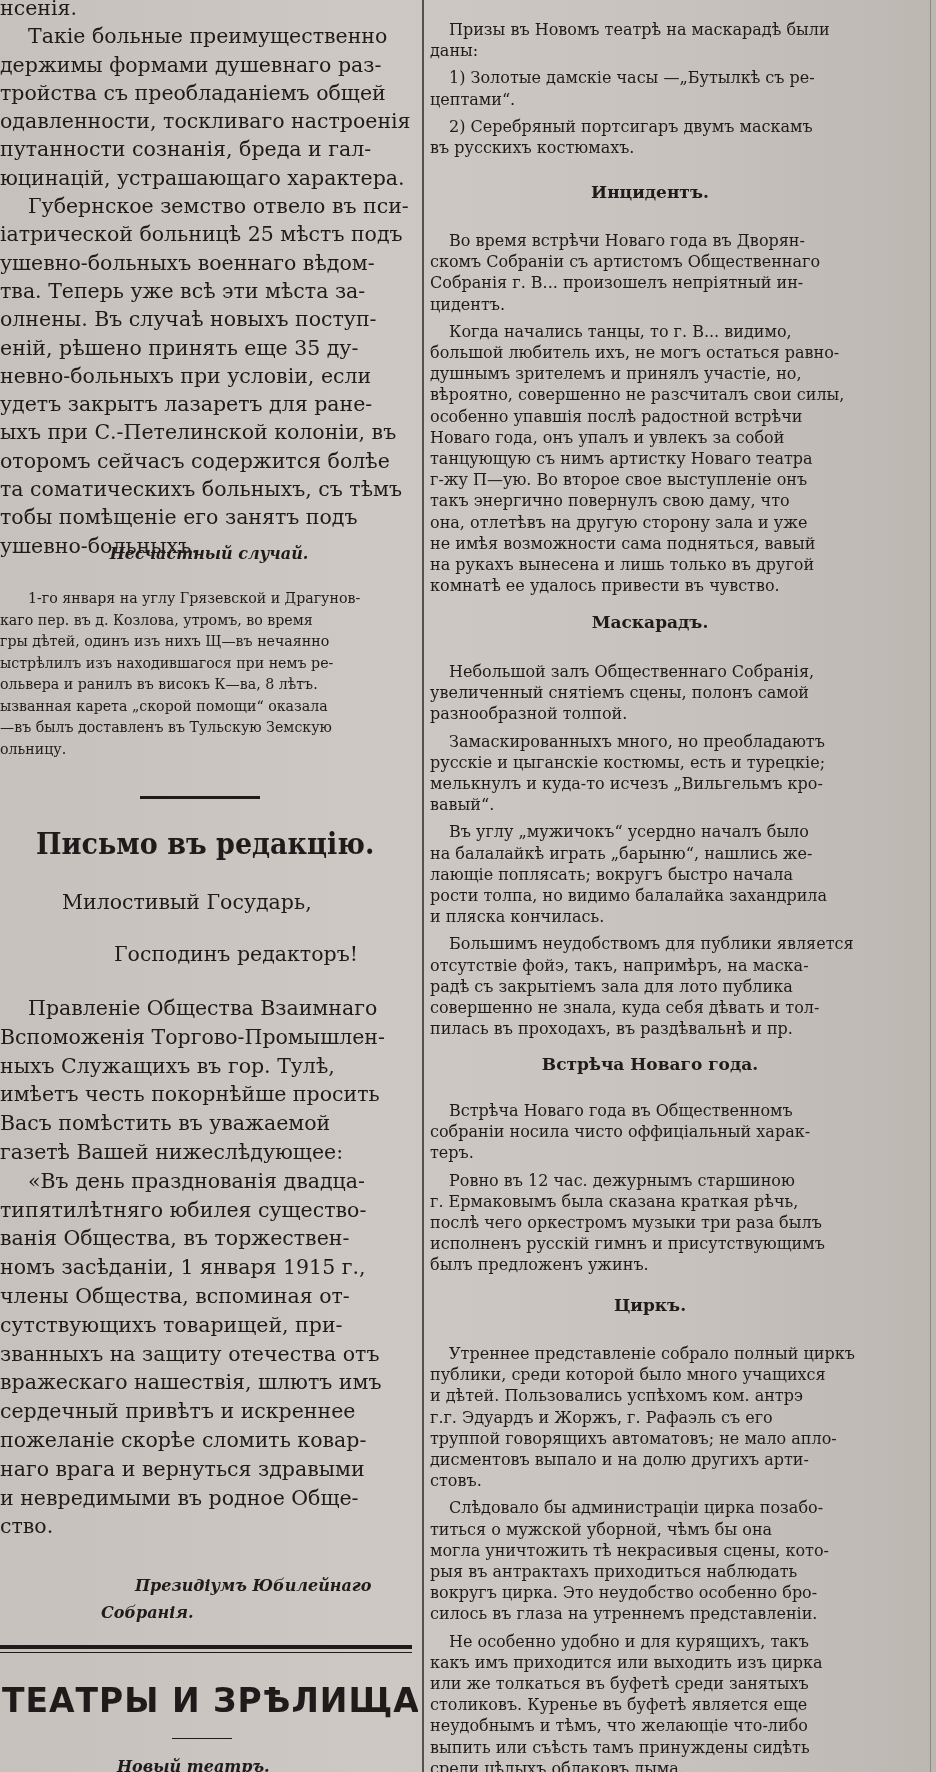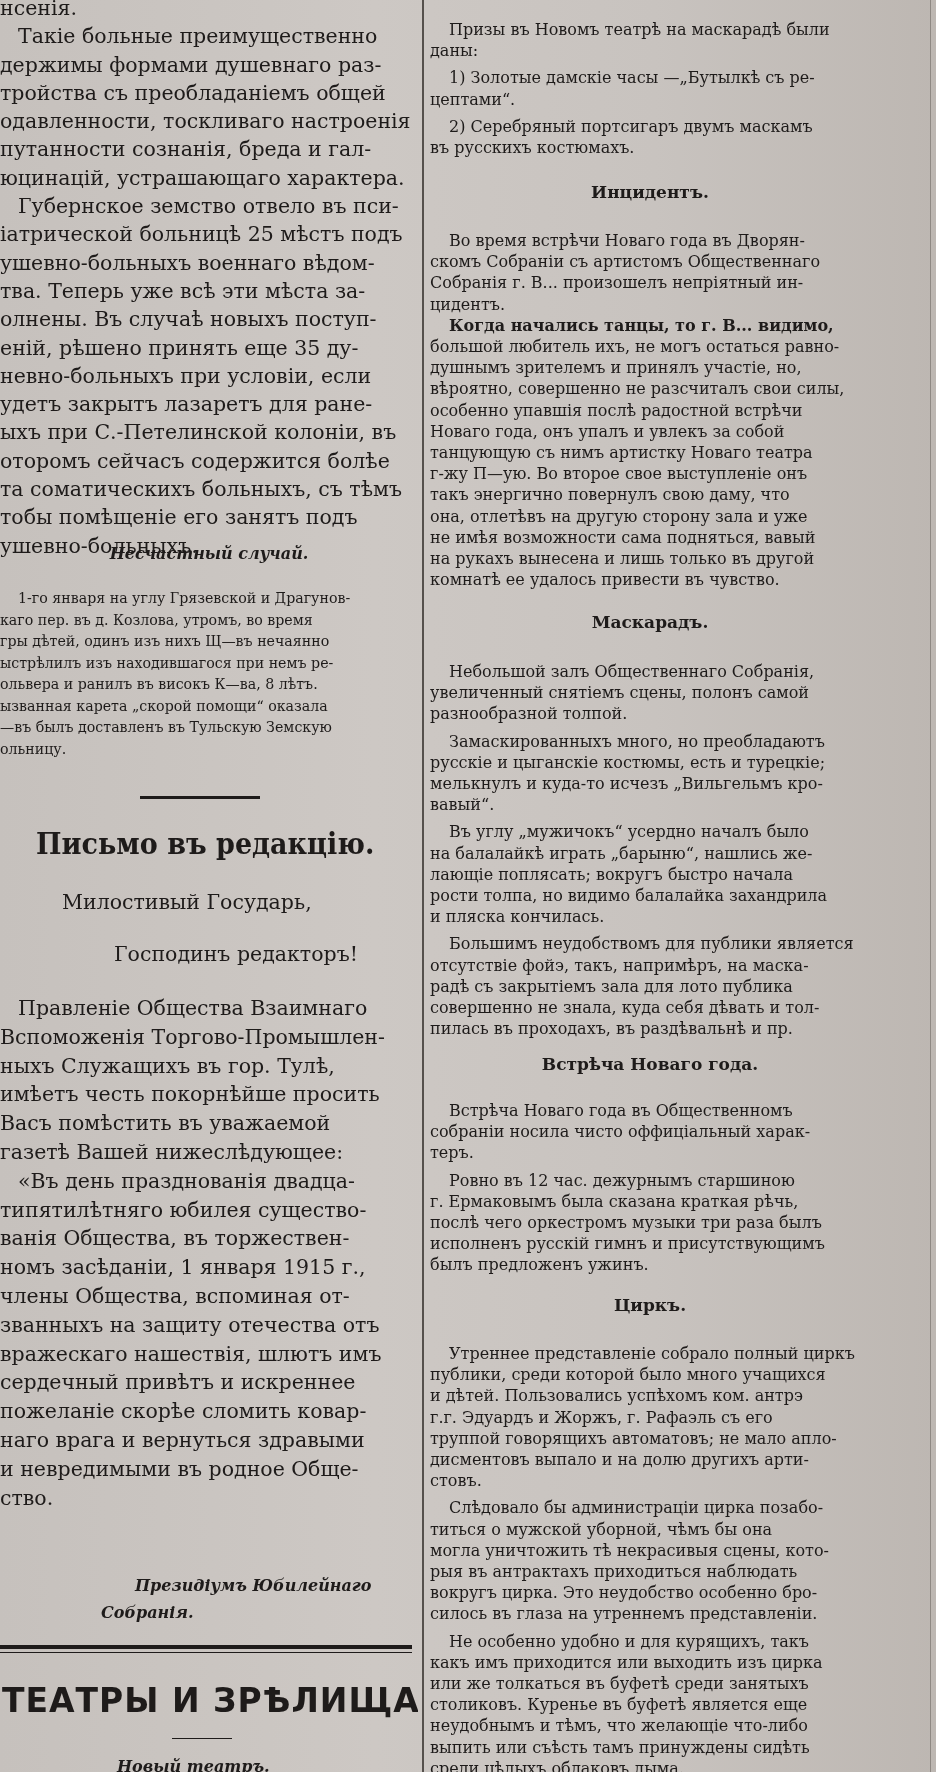--- a/index.html
+++ b/index.html
@@ -30,21 +30,21 @@
     background: #8e8883;
   }
   
   .lp {
     font-family: "DejaVu Serif", serif;
     font-size: 20.5px; line-height: 28.3px;
     margin: 0; text-align: justify;
     white-space: nowrap;
   }
   .lp .ln { display: block; }
-  .ind { padding-left: 18px; }
+  .ind { padding-left: 28px; }
   
   .sp {
     font-family: "DejaVu Serif", serif;
     font-size: 14.2px; line-height: 21.5px; margin: 0;
     white-space: nowrap;
   }
   .sp .ln { display:block; }
   .head-small {
     font-family: "DejaVu Serif", serif; font-weight: bold;
     font-size: 16px; text-align: center; margin: 1px; font-style: italic;
@@ -126,20 +126,21 @@
       <span class="ln">Вспоможенія Торгово-Промышлен-</span>
       <span class="ln">ныхъ Служащихъ въ гор. Тулѣ,</span>
       <span class="ln">имѣетъ честь покорнѣйше просить</span>
       <span class="ln">Васъ помѣстить въ уважаемой</span>
       <span class="ln">газетѣ Вашей нижеслѣдующее:</span>
       <span class="ln ind">«Въ день празднованія двадца-</span>
       <span class="ln">типятилѣтняго юбилея существо-</span>
       <span class="ln">ванія Общества, въ торжествен-</span>
       <span class="ln">номъ засѣданіи, 1 января 1915 г.,</span>
       <span class="ln">члены Общества, вспоминая от-</span>
+      <span class="ln">сутствующихъ товарищей, при-</span>
       <span class="ln">званныхъ на защиту отечества отъ</span>
       <span class="ln">вражескаго нашествія, шлютъ имъ</span>
       <span class="ln">сердечный привѣтъ и искреннее</span>
       <span class="ln">пожеланіе скорѣе сломить ковар-</span>
       <span class="ln">наго врага и вернуться здравыми</span>
       <span class="ln">и невредимыми въ родное Обще-</span>
       <span class="ln">ство.</span>
     </div>
     <p class="abs head-small" style="top:1575px; left:134px; text-align:left;">Президіумъ Юбилейнаго</p>
     <p class="abs head-small" style="top:1602px; left:100px; text-align:left;">Собранія.</p>
@@ -165,21 +166,21 @@
       <span class="ln rind" style="margin-top:6px;">2) Серебряный портсигаръ двумъ маскамъ</span>
       <span class="ln">въ русскихъ костюмахъ.</span>
     </div>
 
     <p class="abs rhead" style="top:182px;">Инцидентъ.</p>
     <div class="abs rp" style="top:230px;">
       <span class="ln rind">Во время встрѣчи Новаго года въ Дворян-</span>
       <span class="ln">скомъ Собраніи съ артистомъ Общественнаго</span>
       <span class="ln">Собранія г. В... произошелъ непріятный ин-</span>
       <span class="ln">цидентъ.</span>
-      <span class="ln rind" style="font-weight:bold;">Когда начались танцы, то г. В... видимо,</span>
+      <span class="ln rind" style="margin-top:6px;">Когда начались танцы, то г. В... видимо,</span>
       <span class="ln">большой любитель ихъ, не могъ остаться равно-</span>
       <span class="ln">душнымъ зрителемъ и принялъ участіе, но,</span>
       <span class="ln">вѣроятно, совершенно не разсчиталъ свои силы,</span>
       <span class="ln">особенно упавшія послѣ радостной встрѣчи</span>
       <span class="ln">Новаго года, онъ упалъ и увлекъ за собой</span>
       <span class="ln">танцующую съ нимъ артистку Новаго театра</span>
       <span class="ln">г-жу П—ую. Во второе свое выступленіе онъ</span>
       <span class="ln">такъ энергично повернулъ свою даму, что</span>
       <span class="ln">она, отлетѣвъ на другую сторону зала и уже</span>
       <span class="ln">не имѣя возможности сама подняться, вавый</span>

